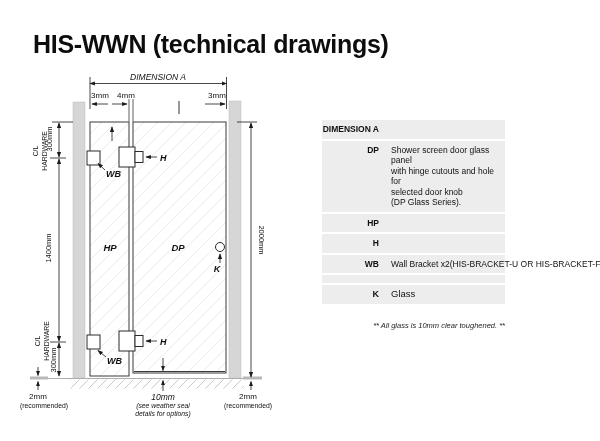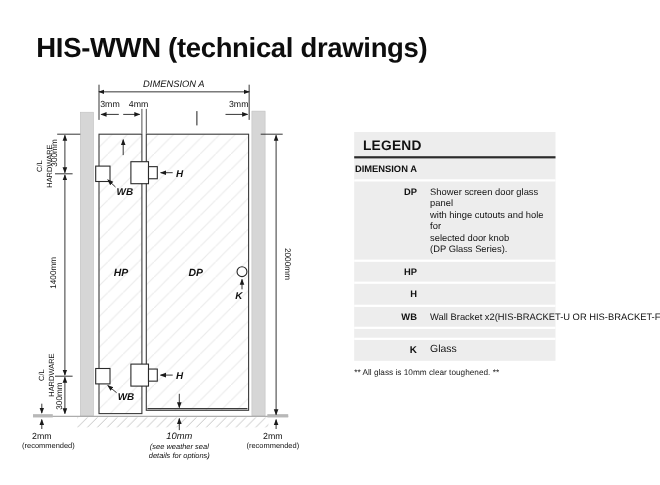--- a/index.html
+++ b/index.html
@@ -34,21 +34,21 @@
     font-size:8.5px;line-height:10.5px;
   }
   .ldesc{
     margin-left:12px;width:114px;font-size:8.5px;line-height:10.5px;
     white-space:pre-line;
   }
   .krow .llabel{font-size:9px;}
   .krow .ldesc{font-size:9.5px;}
   .nowrap .ldesc{white-space:nowrap;overflow:visible;width:auto;}
   .legend-footnote{
-    margin-top:6px;text-align:left;font-size:7.5px;color:#222;
+    margin-top:17px;text-align:right;font-size:7.5px;font-style:italic;color:#222;
   }
 </style>
 </head>
 <body>
 
 <div class="page-title">HIS-WWN (technical drawings)</div>
 
 <svg width="600" height="441" viewBox="0 0 600 441">
   <defs>
     <marker id="ah" viewBox="0 0 8 8" refX="7" refY="4" markerWidth="7" markerHeight="7" orient="auto-start-reverse">
@@ -148,21 +148,20 @@
   <text x="163" y="408" text-anchor="middle" class="t68 ital">(see weather seal</text>
   <text x="163" y="416" text-anchor="middle" class="t68 ital">details for options)</text>
 
   <line x1="251" y1="390" x2="251" y2="381.5" stroke="#1a1a1a" stroke-width="0.8" marker-end="url(#ah)"></line>
   <text x="248" y="399" text-anchor="middle" class="t8">2mm</text>
   <text x="248" y="407.5" text-anchor="middle" class="t68">(recommended)</text>
 </svg>
 
 <div class="legend-wrap">
   <div class="legend-panel">
-    <div class="legend-header">LEGEND</div>
     <div class="lrow">
       <div class="llabel">DIMENSION A</div>
     </div>
     <div class="lrow">
       <div class="llabel">DP</div>
       <div class="ldesc">Shower screen door glass panel
 with hinge cutouts and hole for
 selected door knob
 (DP Glass Series).</div>
     </div>

